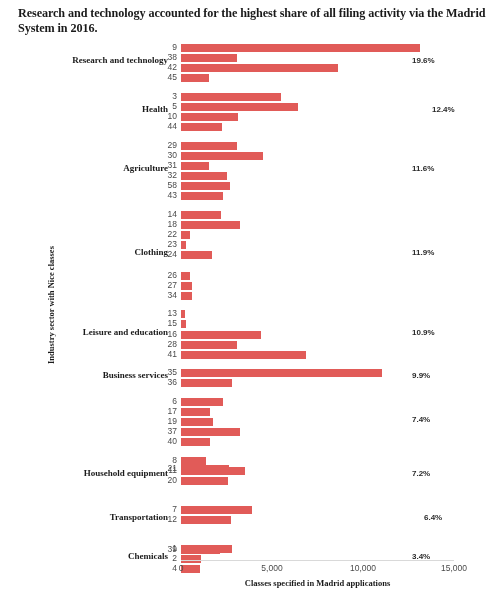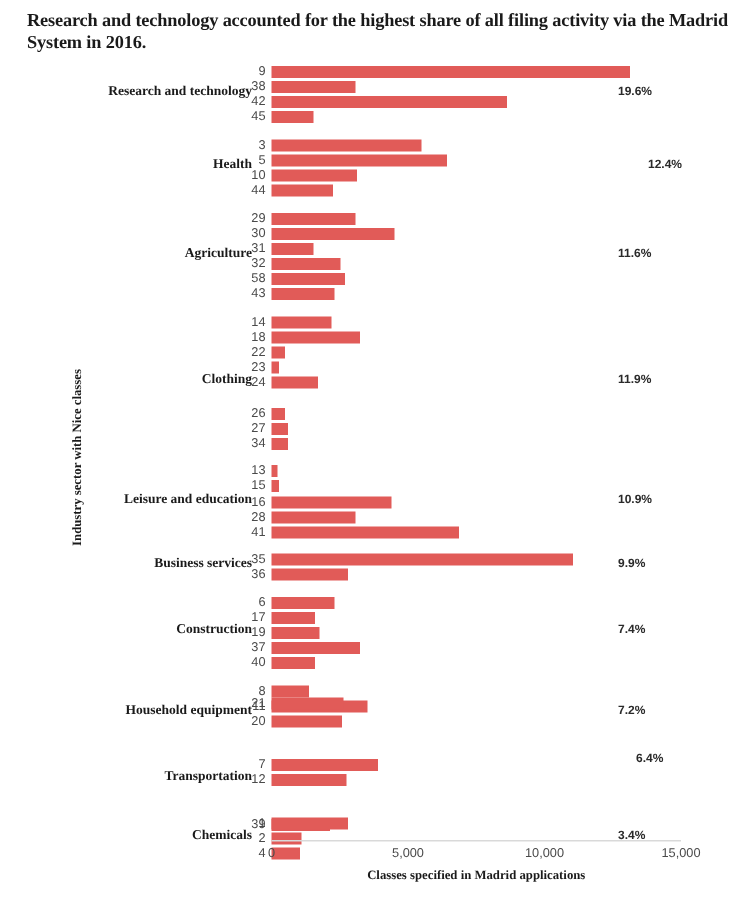--- a/index.html
+++ b/index.html
@@ -305,21 +305,20 @@
     <div class="group-label" style="top: 104.05px; left: 0px; width: 168px;">Health</div>
     <div class="pct-label" style="top: 105.05px; margin-left: 20px;">12.4%</div>
     <div class="group-label" style="top: 163.05px; left: 0px; width: 168px;">Agriculture</div>
     <div class="pct-label" style="top: 164.05px;">11.6%</div>
     <div class="group-label" style="top: 247.3px; left: 0px; width: 168px;">Clothing</div>
     <div class="pct-label" style="top: 248.3px;">11.9%</div>
     <div class="group-label" style="top: 326.5px; left: 0px; width: 168px;">Leisure and education</div>
     <div class="pct-label" style="top: 327.5px;">10.9%</div>
     <div class="group-label" style="top: 370.35px; left: 0px; width: 168px;">Business services</div>
     <div class="pct-label" style="top: 371.35px;">9.9%</div>
-    <div class="group-label" style="top: 414.2px; left: 0px; width: 168px;">Construction</div>
     <div class="pct-label" style="top: 415.2px;">7.4%</div>
     <div class="group-label" style="top: 468.15px; left: 0px; width: 168px;">Household equipment</div>
     <div class="pct-label" style="top: 469.15px;">7.2%</div>
     <div class="group-label" style="top: 512px; left: 0px; width: 168px;">Transportation</div>
-    <div class="pct-label" style="top: 501px; padding-left: 12px;">6.4%</div>
+    <div class="pct-label" style="top: 513px; padding-left: 12px;">6.4%</div>
     <div class="group-label" style="top: 550.8px; left: 0px; width: 168px;">Chemicals</div>
     <div class="pct-label" style="top: 551.8px;">3.4%</div>
   </div>
 
 </body></html>

